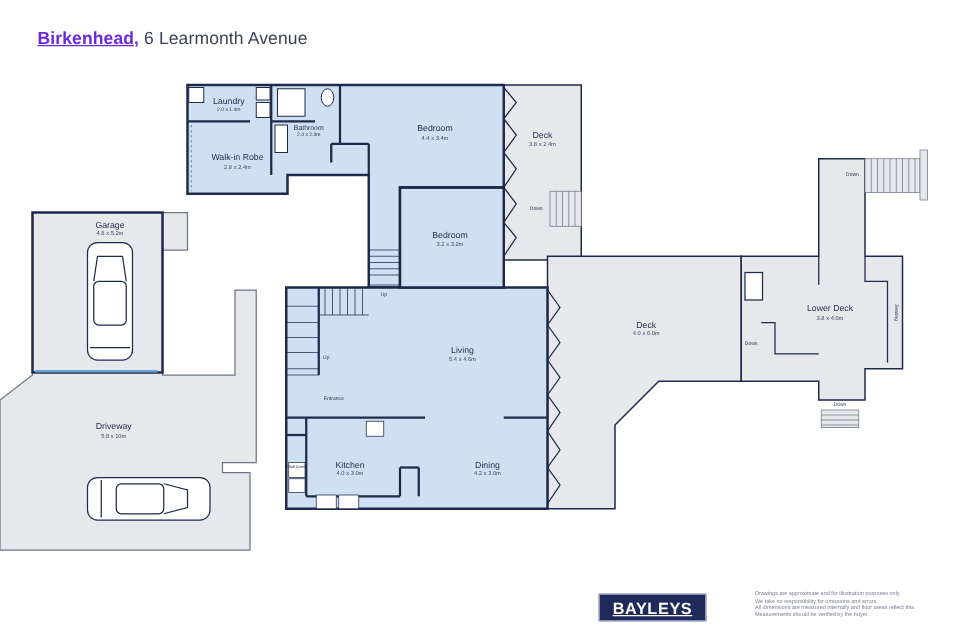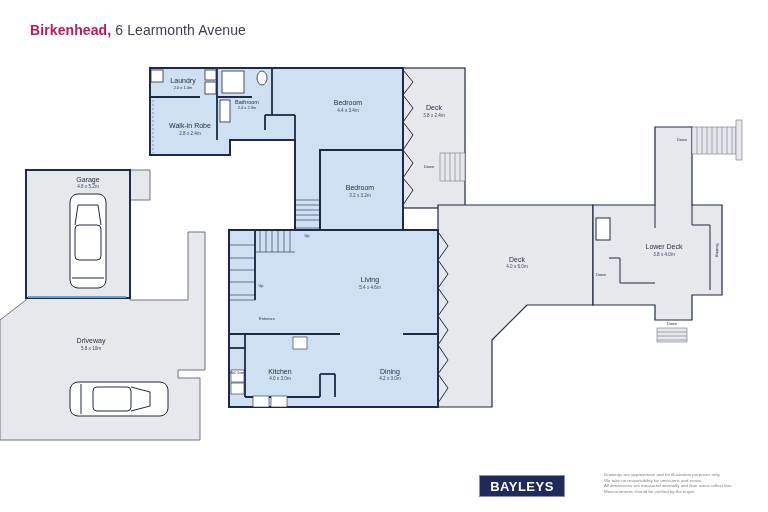--- a/index.html
+++ b/index.html
@@ -1,26 +1,26 @@
 <!DOCTYPE html>
 <html><head>
 <meta charset="utf-8">
 <style>
   html, body { margin: 0; padding: 0; background: #ffffff; }
   body { width: 768px; height: 512px; position: relative; overflow: hidden; font-family: "Liberation Sans", sans-serif; }
   .title { position: absolute; left: 30px; top: 22px; font-size: 14px; color: #2a2f45; letter-spacing: 0.1px; }
-  .title b { font-weight: bold; color: #be185d; }
+  .title b { font-weight: bold; color: #6d28d9; text-decoration: underline; }
   .title span.rest { font-weight: normal; color: #3c4158; margin-top: 28px; }
   svg.plan { position: absolute; left: 0; top: 0; }
   .lbl { font-family: "Liberation Sans", sans-serif; fill: #1f2a4a; text-anchor: middle; }
   .lbl.name { font-size: 7px; }
   .lbl.dim { font-size: 4.6px; fill: #3a4566; }
   .lbl.small { font-size: 4px; fill: #2a3450; }
   .logo { position: absolute; left: 479px; top: 475px; width: 86px; height: 22px; background: #1d2a5a; border: 1.5px solid #8a93b5; box-sizing: border-box; display: flex; align-items: center; justify-content: center; }
-  .logo span { color: #ffffff; font-weight: bold; font-size: 13px; letter-spacing: 0.5px; font-family: "Liberation Sans", sans-serif; }
+  .logo span { color: #ffffff; font-weight: bold; font-size: 13px; letter-spacing: 0.5px; font-family: "Liberation Sans", sans-serif; text-decoration: underline; }
   .disclaimer { position: absolute; left: 604px; top: 472px; width: 160px; font-size: 4.4px; line-height: 5.6px; color: #7a7f8f; }
   .disclaimer div { white-space: nowrap; }
 </style>
 </head>
 <body>
 
 <div class="title">
   <b>Birkenhead,</b>
   <span class="rest">6 Learmonth Avenue</span>
 </div>

